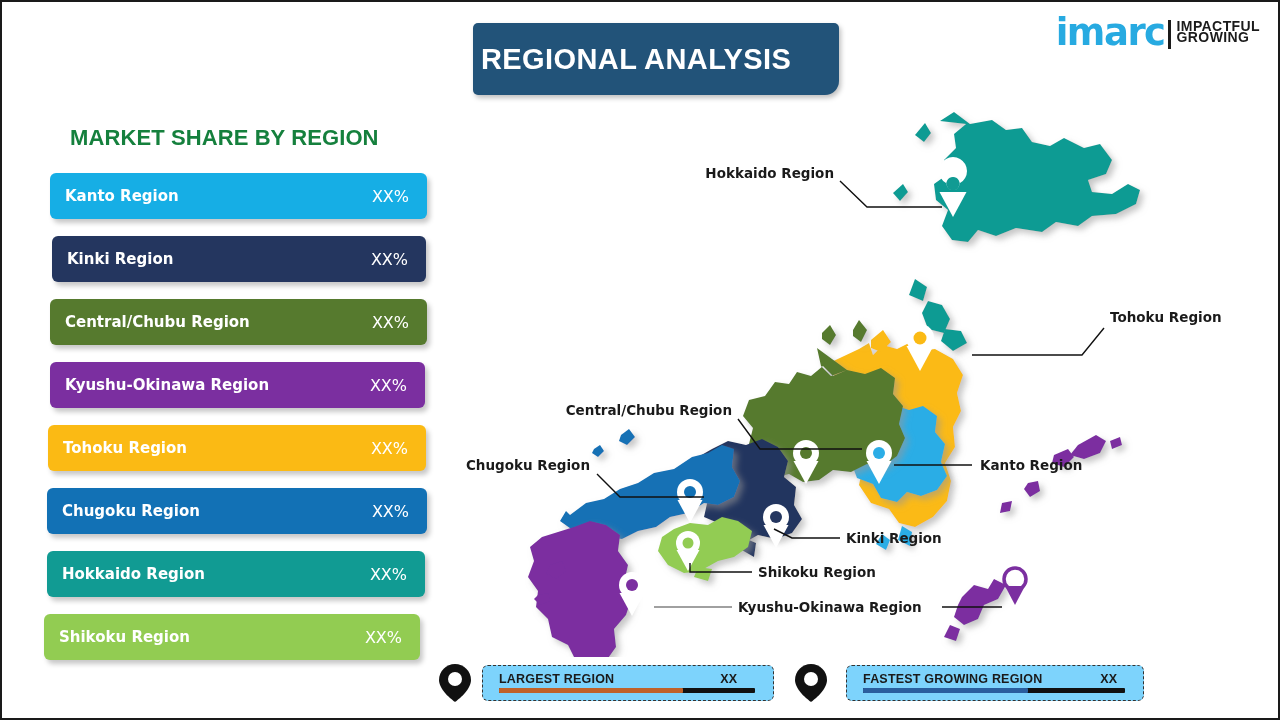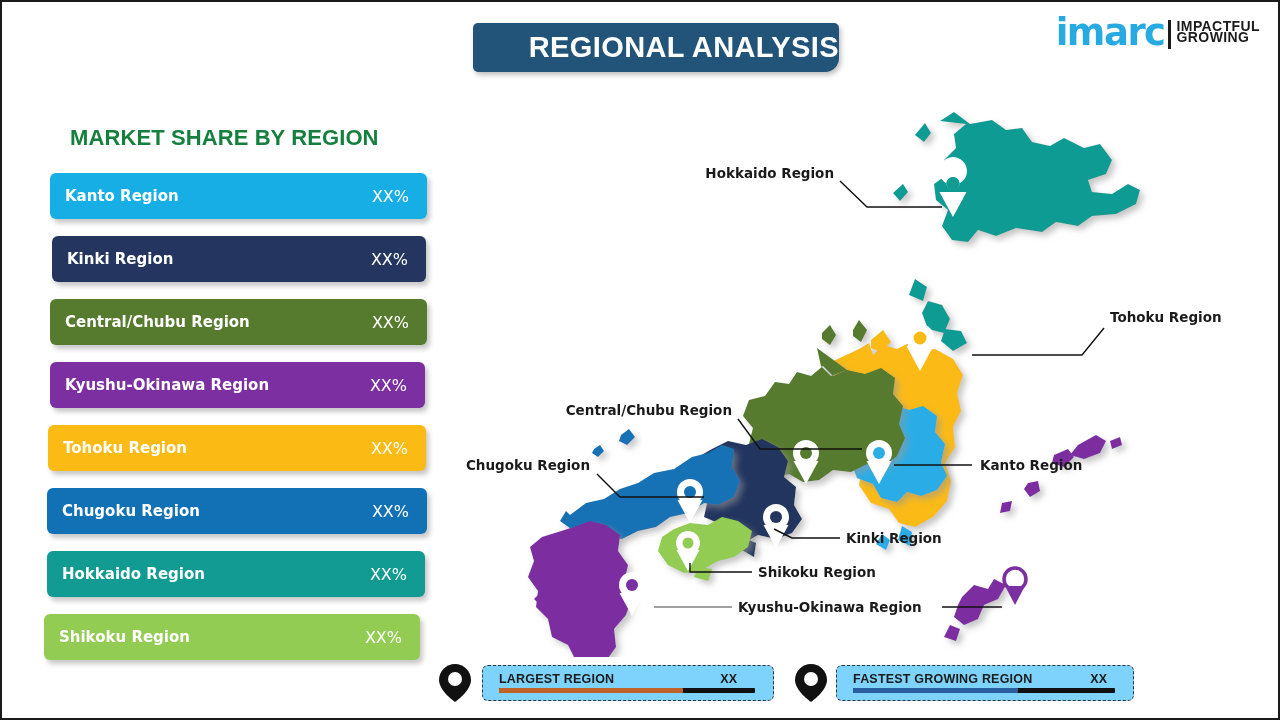--- a/index.html
+++ b/index.html
@@ -11,25 +11,25 @@
     position:relative;
   }
   #page {
     position:absolute; inset:0;
     background:#ffffff;
     border:2px solid #1a1a1a;
   }
 
   
   #title-banner {
-    position:absolute; left:471px; top:21px; width:366px; height:49px;
+    position:absolute; left:471px; top:21px; width:366px; height:72px;
     background:#225379;
     border-radius:5px 5px 14px 5px;
     box-shadow:2px 3px 5px rgba(0,0,0,0.25);
-    display:flex; align-items:center; justify-content:flex-end;
+    display:flex; align-items:center; justify-content:flex-start;padding-left:8px;
   }
   #title-banner .title-text {
     color:#ffffff;
     font-size:29px;
     font-weight:bold;
     letter-spacing:0.4px;
     font-family:"Liberation Sans", sans-serif;
   }
 
   
@@ -369,21 +369,21 @@
         <span class="callout-fill" style="background: rgb(192, 98, 42); width: 72%;"></span>
       </span>
     </div>
   </div>
 
   <div class="bottom-callout" style="left:792px; width:346px;">
     <svg class="pin-black" width="34" height="40" viewBox="0 0 34 40">
       <path d="M17 1 C8.2 1 1 8.2 1 17 c0 11 16 22 16 22 s16 -11 16 -22 C33 8.2 25.8 1 17 1 z" fill="#111"></path>
       <circle cx="17" cy="16" r="7" fill="#fff"></circle>
     </svg>
-    <div class="callout-box" style="left:42px; width:298px;">
+    <div class="callout-box" style="left:52px; width:298px;">
       <span class="callout-label">FASTEST GROWING REGION</span>
       <span class="callout-value" style="right:26px;">XX</span>
       <span class="callout-track" style="width:262px;">
         <span class="callout-fill" style="background: rgb(42, 94, 158); width: 63%;"></span>
       </span>
     </div>
   </div>
 
 </div>
 

